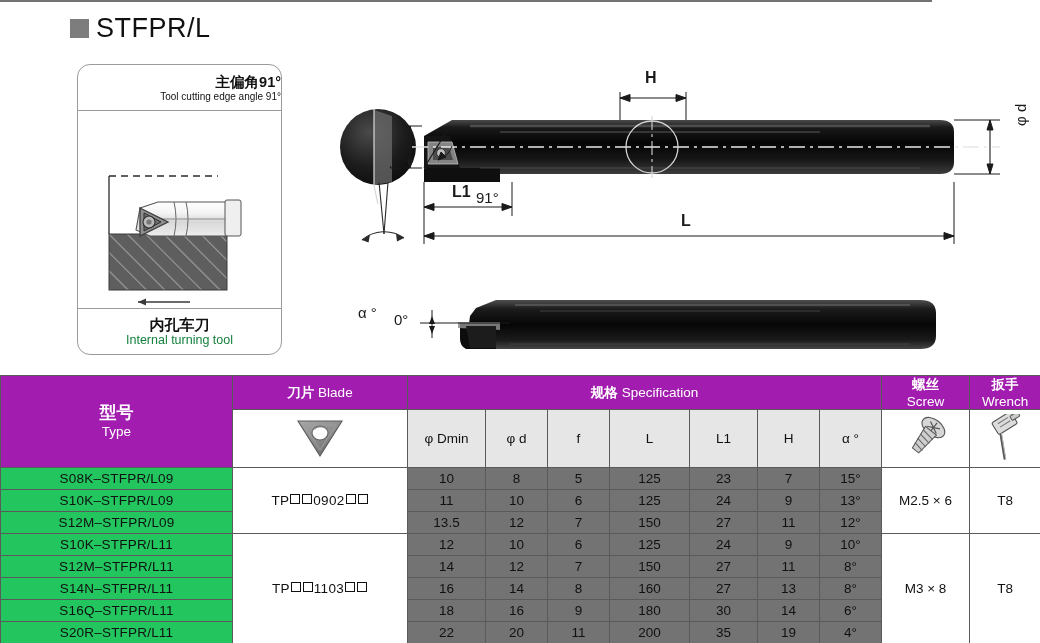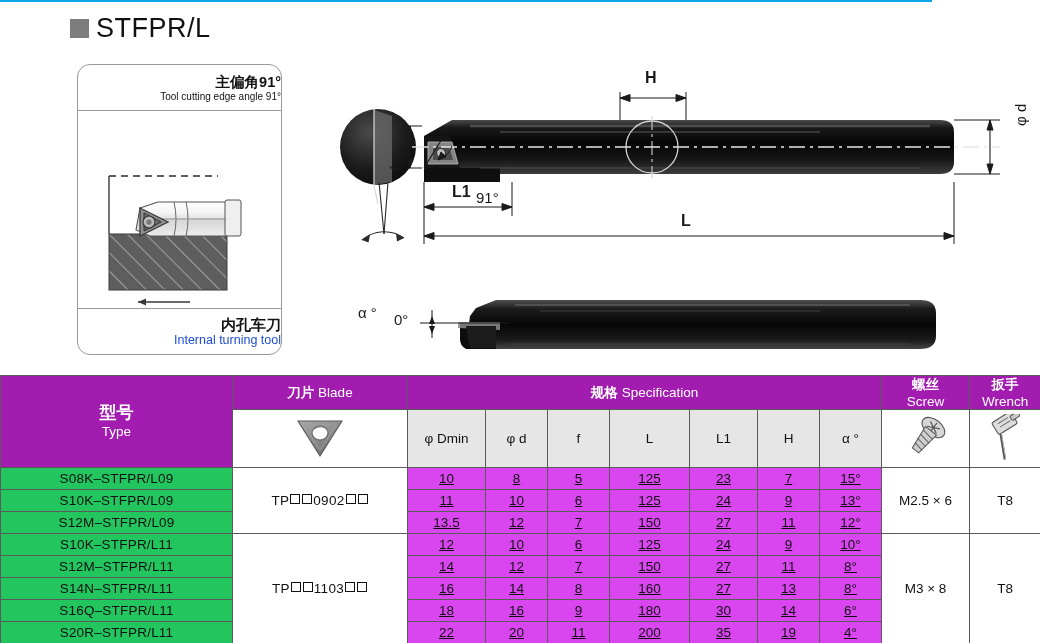--- a/index.html
+++ b/index.html
@@ -7,21 +7,21 @@
     margin: 0; padding: 0;
     width: 1040px; height: 643px;
     background: #ffffff;
     font-family: "Liberation Sans", "DejaVu Sans", sans-serif;
     overflow: hidden;
   }
   #page {
     position: relative;
     width: 932px; height: 643px;
     background: #fff;
-    border-top: 2px solid #0ea5e9;
+    border-top: 2px solid #737373;
   }
 
   
   #title-bar {
     position: absolute; left: 70px; top: 13px;
     display: flex; align-items: center; gap: 7px;
   }
   #title-square { width: 19px; height: 19px; background: #7d7d7d; }
   #title-text {
     font-size: 27px; font-weight: 400; letter-spacing: .5px; color: #111;
@@ -38,25 +38,25 @@
   #lp-head {
     height: 46px; border-bottom: 1px solid #9a9a9a;
     display: flex; flex-direction: column; align-items: flex-end;
     justify-content: center; padding-top: 2px;
   }
   #lp-head .cn { font-size: 14.5px; font-weight: bold; color: #111; line-height: 1.15; }
   #lp-head .en { font-size: 10px; color: #111; line-height: 1.15; }
   #lp-foot {
     position: absolute; bottom: 0; left: 0; right: 0;
     height: 46px; border-top: 1px solid #9a9a9a;
-    display: flex; flex-direction: column; align-items: flex-end;
+    display: flex; flex-direction: column; align-items: center;
     justify-content: center;
   }
   #lp-foot .cn { font-size: 15px; font-weight: bold; color: #111; line-height: 1.15; }
-  #lp-foot .en { font-size: 12.5px; color: #1d4ed8; line-height: 1.15; }
+  #lp-foot .en { font-size: 12.5px; color: #15803d; line-height: 1.15; }
   #lp-body { position: absolute; top: 47px; left: 0; width: 205px; height: 198px; }
 
   
   #drawing { position: absolute; left: 300px; top: 62px; width: 740px; height: 291px; }
 
   .dimlabel {
     position: absolute; font-size: 14px; color: #1a1a1a;
     font-family: "Liberation Sans", sans-serif;
   }
 
@@ -78,21 +78,21 @@
   th.grp .cn { font-weight: bold; }
   th.sub {
     background: #e6e6e6 !important; color: #111 !important;
     height: 46px; font-size: 14px;
   }
   th.typecell { font-size: 16px; line-height: 1.2; }
   th.typecell .cn { font-weight: bold; font-size: 17px; }
   td.icon-cell { background: #fff; height: 58px; }
   tbody td { height: 22px; }
   td.type { background: #22c55e; font-size: 14px; letter-spacing: .2px; }
-  td.num { background: #d946ef; font-size: 14px; text-decoration: underline; }
+  td.num { background: #737373; font-size: 14px; }
   td.blade { background: #fff; font-size: 15px; letter-spacing: .3px; margin-left: 48px; }
   td.plain { background: #fff; font-size: 14px; margin-left: 48px; }
   .sq {
     display: inline-block; width: 10px; height: 10px;
     border: 1.4px solid #111; margin: 0 1px; vertical-align: 1px;
   }
   .grpline td { border-top: 2px solid #3c3c3c; }
 </style>
 </head>
 <body>

